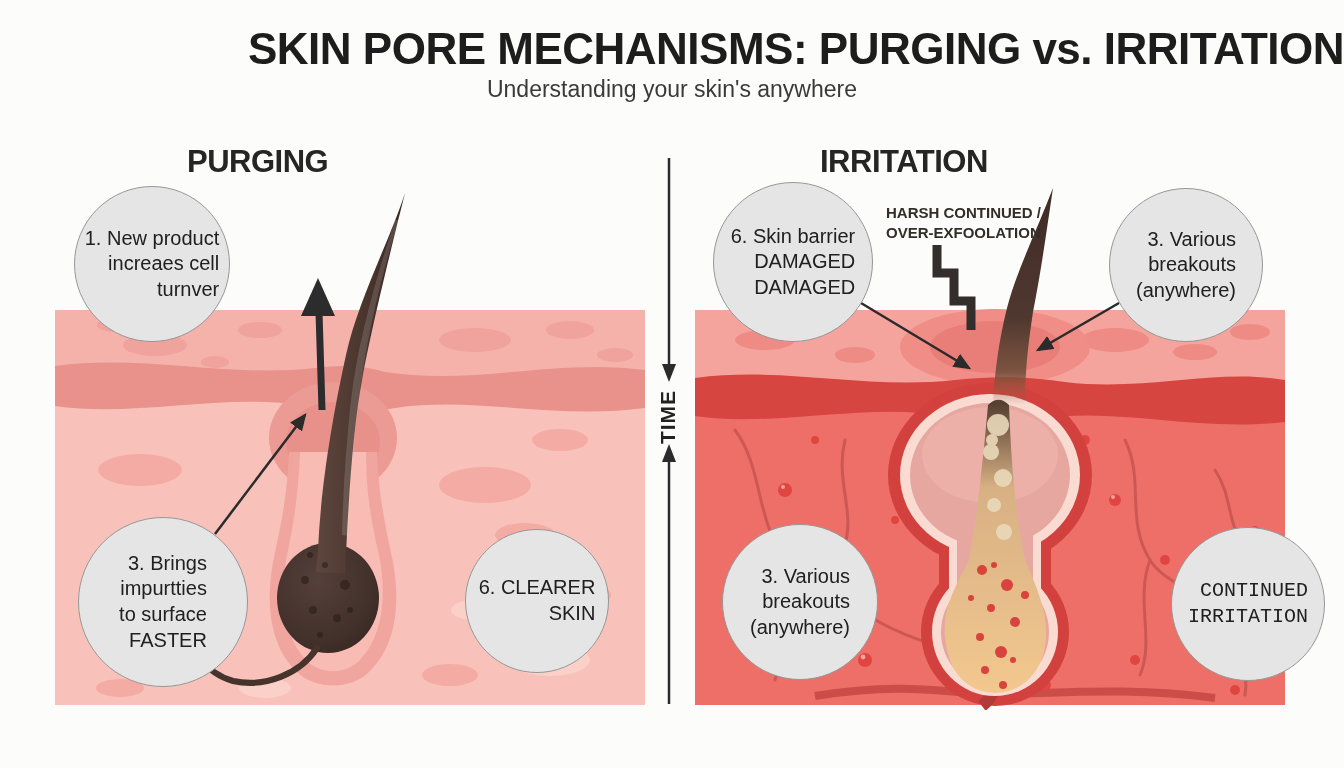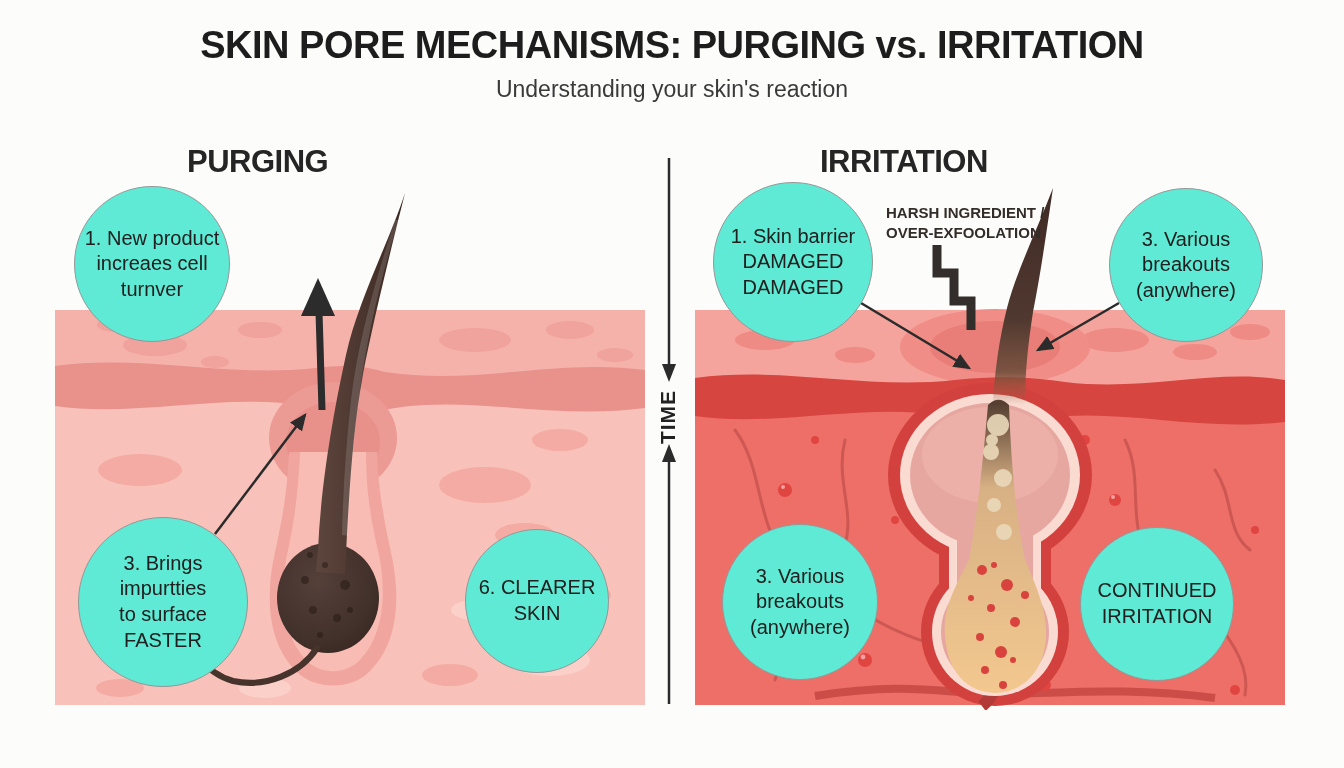--- a/index.html
+++ b/index.html
@@ -2,36 +2,36 @@
 <html><head>
 <meta charset="utf-8">
 <style>
   html,body{margin:0;padding:0;}
   body{
     width:1344px;height:768px;position:relative;overflow:hidden;
     background:#fcfcfb;font-family:"Liberation Sans",sans-serif;color:#1f1f1f;
   }
   .abs{position:absolute;}
   .page-title{
-    left:0;top:24px;width:1344px;text-align:center;
-    font-size:38px;font-weight:700;letter-spacing:-0.5px;color:#1d1d1d;
+    left:0;top:24px;width:1344px;text-align:right;
+    font-size:44px;font-weight:700;letter-spacing:-0.5px;color:#1d1d1d;
   }
   .page-subtitle{
     left:0;top:76px;width:1344px;text-align:center;
     font-size:23px;font-weight:400;color:#3a3a3a;
   }
   .panel-heading{
     width:320px;font-size:31px;font-weight:700;
     letter-spacing:-0.5px;color:#252525;top:144px;
   }
   #purging-heading{left:187px;}
   #irritation-heading{left:820px;}
   .bubble{
-    border-radius:50%;background:#5eead4;border:1.5px solid #979797;
-    display:flex;align-items:center;justify-content:center;text-align:center;
+    border-radius:50%;background:#e5e5e5;border:1.5px solid #979797;
+    display:flex;align-items:center;justify-content:center;text-align:right;
     white-space:pre-line;font-size:20px;line-height:1.28;color:#202020;
     box-sizing:border-box;z-index:5;
   }
   .trigger-label{
     left:886px;top:203px;width:170px;text-align:left;
     font-size:15px;font-weight:700;line-height:1.3;color:#332d29;
     white-space:pre-line;z-index:6;
   }
   .time-label{
     left:629px;top:404px;width:80px;height:26px;text-align:center;
@@ -39,21 +39,21 @@
     letter-spacing:1px;color:#222;z-index:4;
   }
   svg{display:block;}
   .panel-svg{z-index:1;}
   .axis-svg{z-index:2;}
 </style>
 </head>
 <body>
 
 <div class="abs page-title">SKIN PORE MECHANISMS: PURGING vs. IRRITATION</div>
-<div class="abs page-subtitle">Understanding your skin's reaction</div>
+<div class="abs page-subtitle">Understanding your skin's anywhere</div>
 
 <div class="abs panel-heading" id="purging-heading">PURGING</div>
 <div class="abs panel-heading" id="irritation-heading">IRRITATION</div>
 
 <svg class="abs panel-svg" style="left:55px;top:140px;" width="590" height="570" viewBox="0 0 590 570">
   <defs>
     <linearGradient id="hairG" x1="0" y1="0" x2="1" y2="0">
       <stop offset="0" stop-color="#5d463d"></stop>
         <stop offset="0.55" stop-color="#4a352e"></stop>
         <stop offset="1" stop-color="#3a2822"></stop>
@@ -241,36 +241,36 @@
 </svg>
 
 <svg class="abs axis-svg" style="left:659px;top:138px;" width="20" height="580" viewBox="0 0 20 580">
   <line x1="10" y1="20" x2="10" y2="230" stroke="#2b2b2b" stroke-width="2.5"></line>
   <polygon points="10,244 3,226 17,226" fill="#2b2b2b"></polygon>
   <polygon points="10,306 3,324 17,324" fill="#2b2b2b"></polygon>
   <line x1="10" y1="324" x2="10" y2="566" stroke="#2b2b2b" stroke-width="2.5"></line>
 </svg>
 <div class="abs time-label">TIME</div>
 
-<div class="abs trigger-label">HARSH INGREDIENT /
+<div class="abs trigger-label">HARSH CONTINUED /
 OVER-EXFOOLATION</div>
 
 <div class="abs bubble" style="left:74px;top:186px;width:156px;height:156px;">1. New product
 increaes cell
 turnver</div>
 <div class="abs bubble" style="left:78px;top:517px;width:170px;height:170px;">3. Brings
 impurtties
 to surface
 FASTER</div>
 <div class="abs bubble" style="left:465px;top:529px;width:144px;height:144px;">6. CLEARER
 SKIN</div>
 
-<div class="abs bubble" style="left:713px;top:182px;width:160px;height:160px;">1. Skin barrier
+<div class="abs bubble" style="left:713px;top:182px;width:160px;height:160px;">6. Skin barrier
 DAMAGED
 DAMAGED</div>
 <div class="abs bubble" style="left:1109px;top:188px;width:154px;height:154px;">3. Various
 breakouts
 (anywhere)</div>
 <div class="abs bubble" style="left:722px;top:524px;width:156px;height:156px;">3. Various
 breakouts
 (anywhere)</div>
-<div class="abs bubble" style="left:1080px;top:527px;width:154px;height:154px;">CONTINUED
+<div class="abs bubble" style="left:1171px;top:527px;width:154px;height:154px;font-family:Liberation Mono, monospace;">CONTINUED
 IRRITATION</div>
 
 </body></html>

